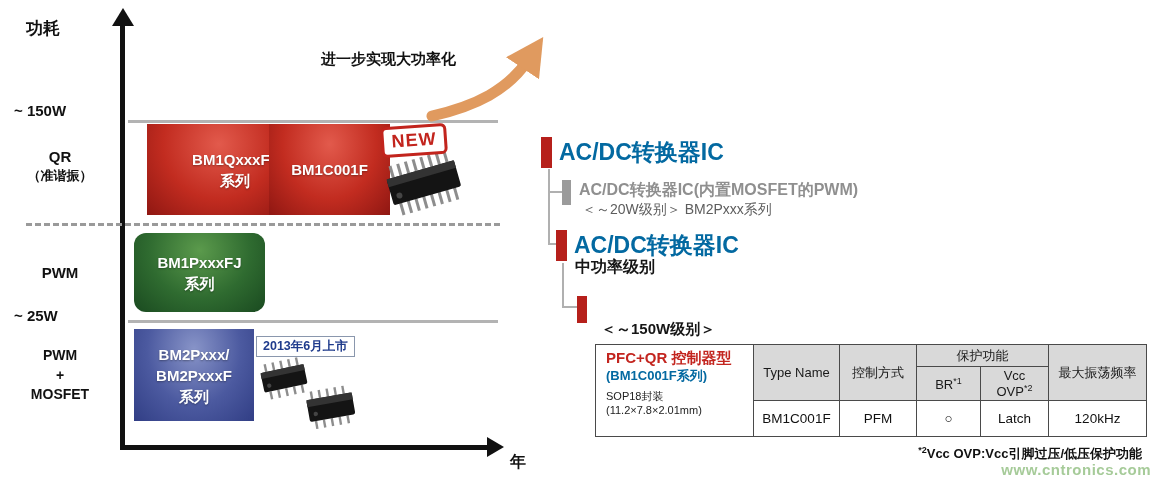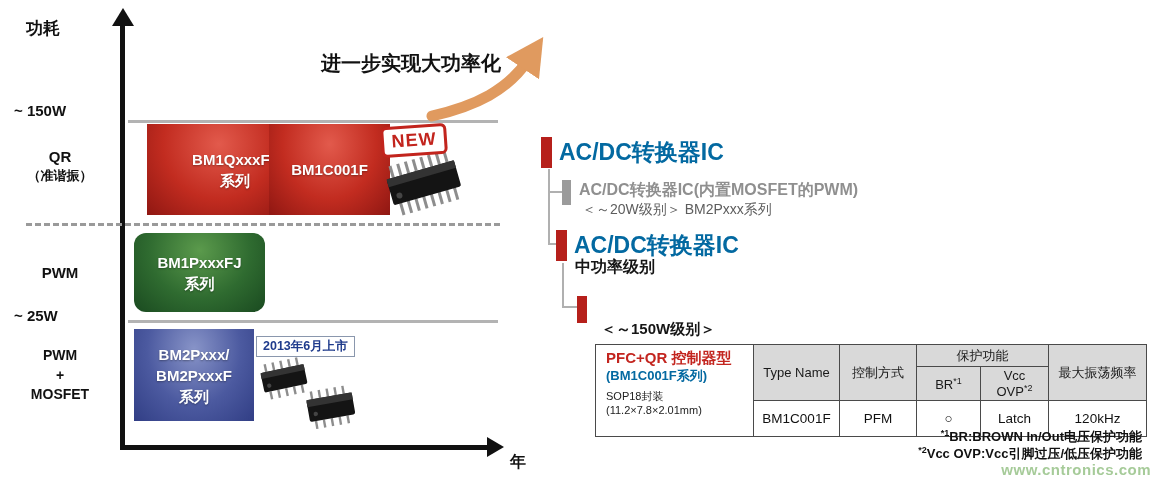--- a/index.html
+++ b/index.html
@@ -30,21 +30,21 @@
   .block-blue  { background:radial-gradient(ellipse at 50% 22%, #8894c8 0%, #4c5aa0 55%, #313e85 100%);text-align:right; }
 
   .new-badge { position:absolute; left:381px; top:125px; width:66px; height:31px; background:#fff;
     border:3px solid #c2241d; border-radius:6px; color:#c2241d; font-weight:bold; font-size:18px;
     letter-spacing:1px; display:flex; align-items:center; justify-content:center;
     transform:rotate(-4deg); z-index:6; }
 
   .launch-note { position:absolute; left:256px; top:336px; background:#fff; border:1px solid #8a97ad;
     color:#1f3b8c; font-weight:bold; font-size:12.5px; padding:1px 6px; z-index:5; }
 
-  .arrow-text { position:absolute; left:321px; top:50px; font-weight:bold; font-size:20px; }
+  .arrow-text { position:absolute; left:321px; top:50px; font-weight:bold; font-size:15px; }
 
   
   .tree-bar { position:absolute; background:#b6201b; }
   .tree-bar.gray { background:#9b9b9b; }
   .tree-line { position:absolute; background:#b0b0b0; }
   .h-title-lg { position:absolute; font-weight:bold; font-size:23px; color:#0369a1; letter-spacing:0; }
   .h-title-gray { position:absolute; font-weight:bold; font-size:16px; color:#8f8f8f; }
   .h-sub-gray { position:absolute; font-size:14px; color:#5d5d5d; }
   .h-sub-bold { position:absolute; font-weight:bold; font-size:16px; color:#151515; }
   .h-title-md { position:absolute; font-weight:bold; font-size:18px; color:#151515; }
@@ -240,22 +240,19 @@
       <tr class="data-row">
         <td>BM1C001F</td>
         <td>PFM</td>
         <td>○</td>
         <td>Latch</td>
         <td>120kHz</td>
       </tr>
     </tbody>
   </table>
 
-  <div class="fn" style="top:428px;">
-    <sup>*1</sup><span>BR:BROWN In/Out电压保护功能</span>
-  </div>
   <div class="fn" style="top:445px;">
     <sup>*2</sup><span>Vcc OVP:Vcc引脚过压/低压保护功能</span>
   </div>
 
   <div class="watermark">www.cntronics.com</div>
 
 </div>
 
 </body></html>

